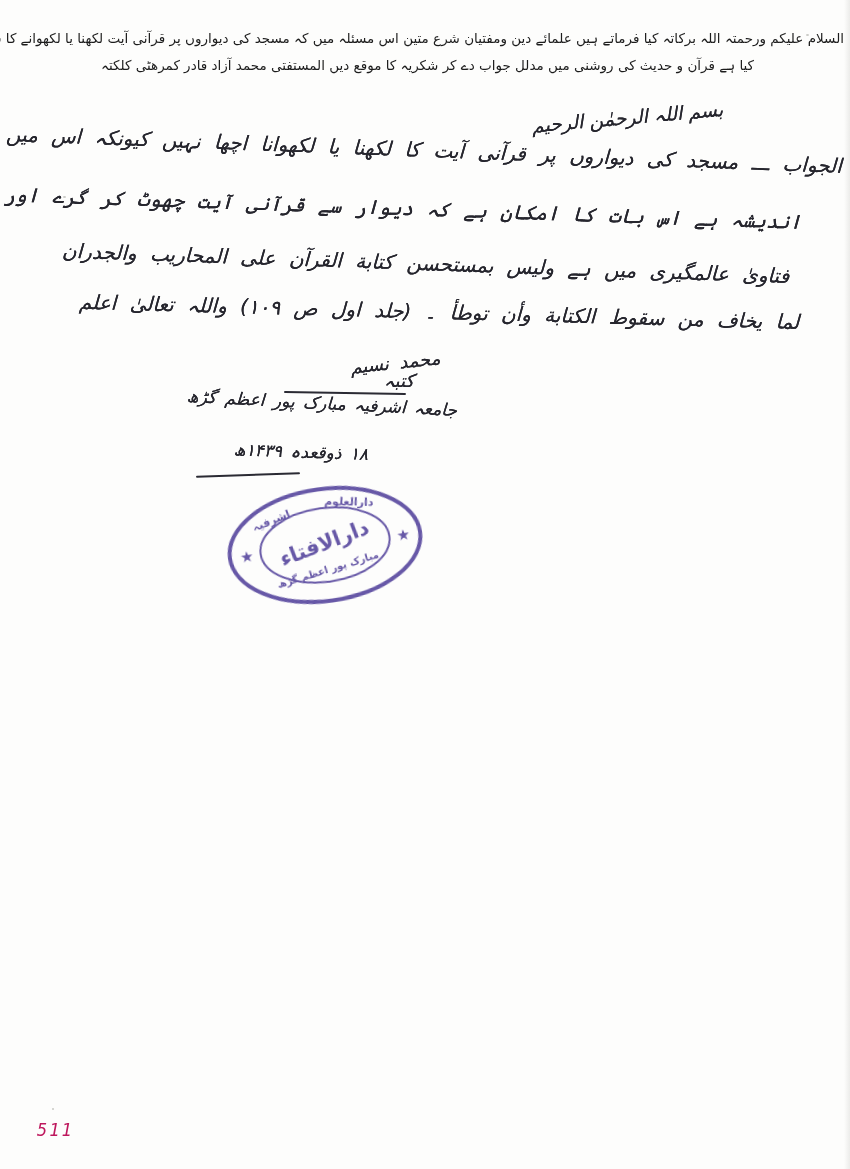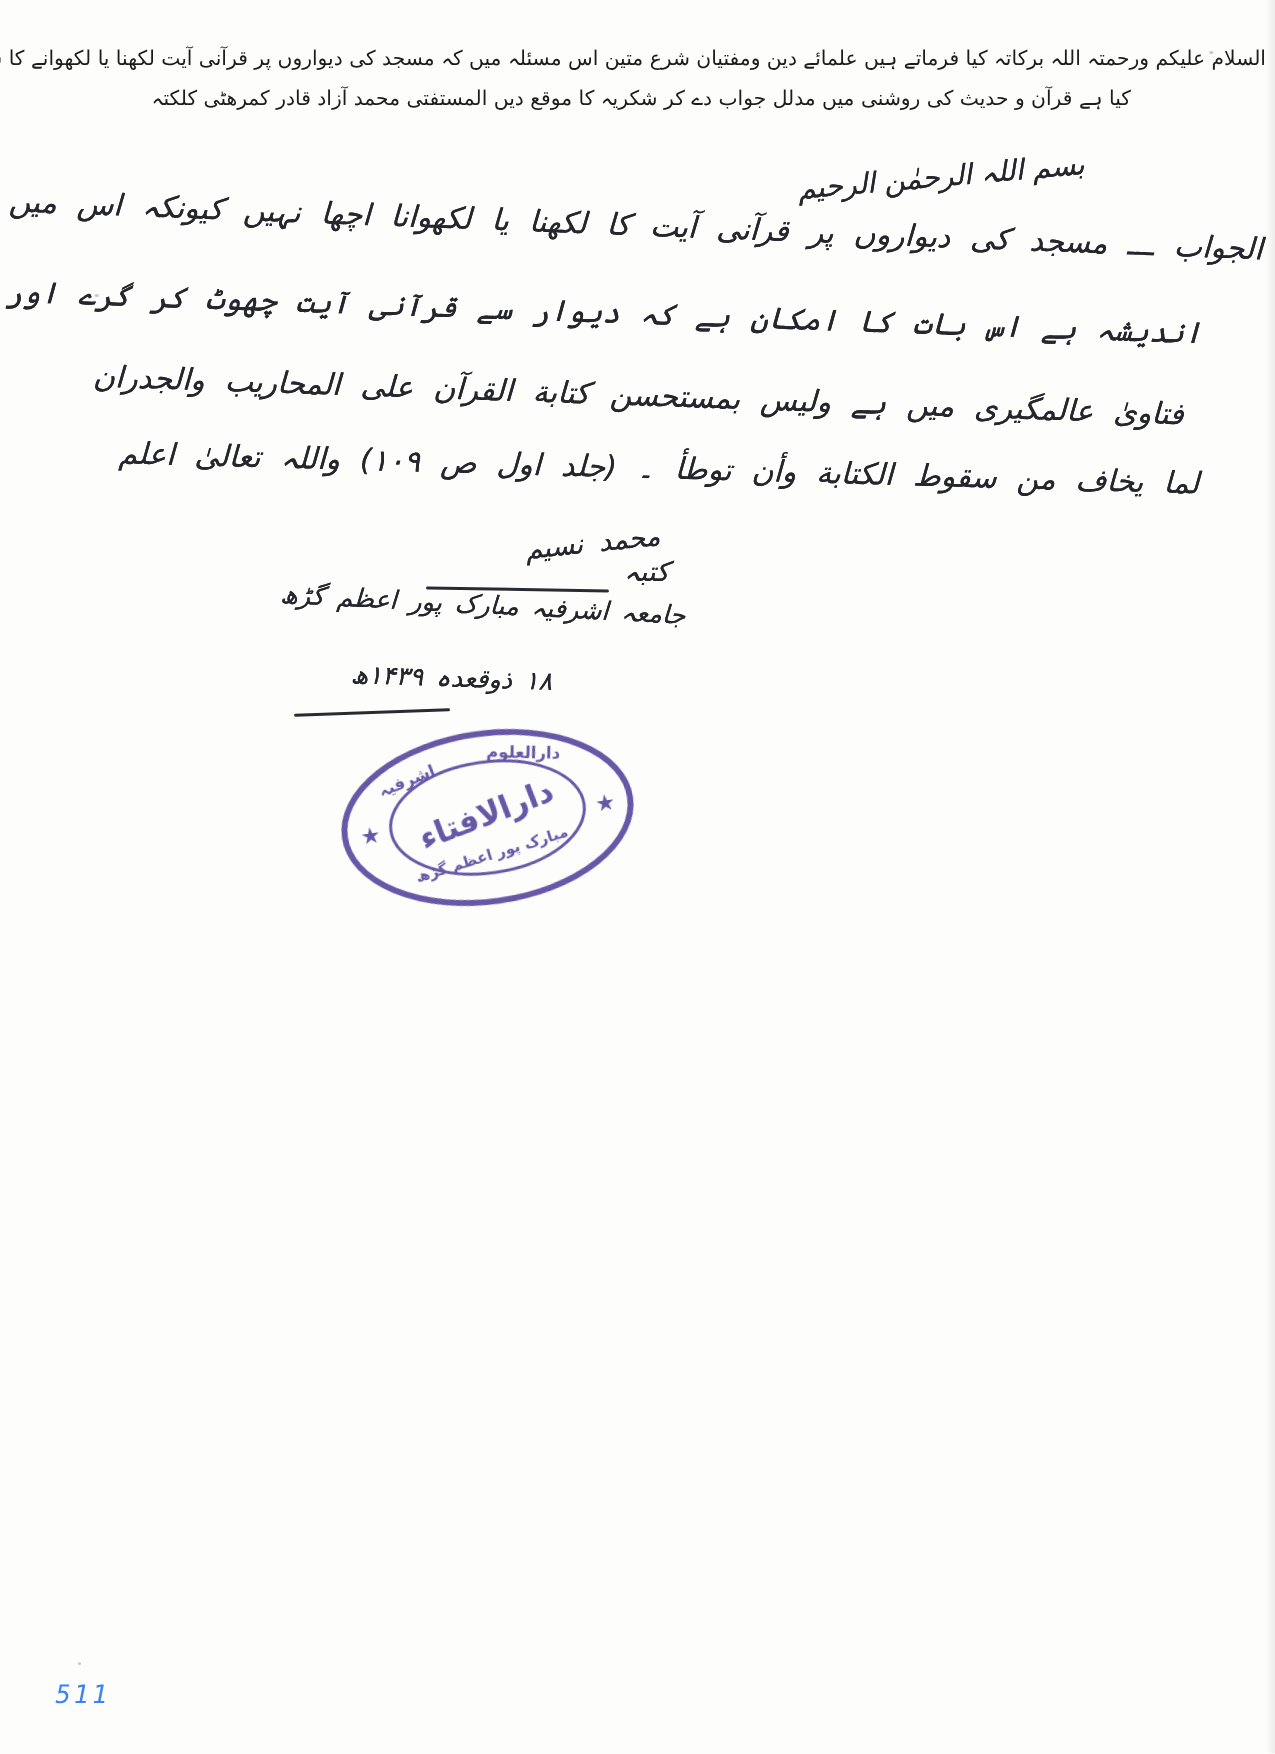--- a/index.html
+++ b/index.html
@@ -34,38 +34,38 @@
     border:1.6px solid #dedele;border-color:#dedddb;border-radius:50%;
     background:transparent;
   }
   .edge-shade{
     position:absolute;right:0;top:0;width:6px;height:1169px;
     background:linear-gradient(to left,#ececea,rgba(255,255,255,0));
   }
   .speck{position:absolute;background:#c9c9c5;border-radius:50%;}
   .pageno{
     font-family:"DejaVu Sans Mono",monospace;
-    font-size:17px;color:#3b82f6;letter-spacing:2px;font-style:italic;
+    font-size:17px;color:#be185d;letter-spacing:2px;font-style:italic;
   }
 </style>
 </head>
 <body>
 
 <div class="abs typed" style="top:30px;right:6px;">السلام علیکم ورحمتہ اللہ برکاتہ کیا فرماتے ہیں علمائے دین ومفتیان شرع متین اس مسئلہ میں کہ مسجد کی دیواروں پر قرآنی آیت لکھنا یا لکھوانے کا شرعی حکم</div>
 <div class="abs typed" style="top:57px;right:96px;margin-left:16px;">کیا ہے قرآن و حدیث کی روشنی میں مدلل جواب دے کر شکریہ کا موقع دیں المستفتی محمد آزاد قادر کمرھٹی کلکتہ</div>
 
 <div class="abs hand" style="top:98px;right:128px;font-size:19px;transform:rotate(-5deg);transform-origin:right top;">بسم اللہ الرحمٰن الرحیم</div>
 
 <div class="abs hand ink-lg" style="top:154px;right:8px;transform:rotate(2.2deg);transform-origin:right top;">الجواب ـــ مسجد کی دیواروں پر قرآنی آیت کا لکھنا یا لکھوانا اچھا نہیں کیونکہ اس میں بے حرمتی کا</div>
 <div class="abs hand ink-lg" style="top:210px;right:48px;transform:rotate(2deg);transform-origin:right top;">اندیشہ ہے اس بات کا امکان ہے کہ دیوار سے قرآنی آیت چھوٹ کر گرے اور پیروں کے نیچے پڑے ۔</div>
 <div class="abs hand ink-lg" style="top:264px;right:60px;transform:rotate(2deg);transform-origin:right top;">فتاویٰ عالمگیری میں ہے ولیس بمستحسن کتابة القرآن علی المحاریب والجدران</div>
 <div class="abs hand ink-lg" style="top:310px;right:50px;transform:rotate(1.6deg);transform-origin:right top;">لما یخاف من سقوط الکتابة وأن توطأ ۔ (جلد اول ص ۱۰۹) واللہ تعالیٰ اعلم</div>
 
 <div class="abs hand ink-md" style="top:352px;right:410px;transform:rotate(-6deg);">محمد نسیم</div>
-<div class="abs hand ink-md" style="top:370px;right:404px;">کتبہ</div>
+<div class="abs hand ink-md" style="top:370px;right:436px;">کتبہ</div>
 <div class="stroke" style="top:392px;left:284px;width:122px;transform:rotate(1deg);"></div>
 <div class="abs hand ink-sm" style="top:400px;right:392px;font-size:17px;transform:rotate(3deg);transform-origin:right top;">جامعہ اشرفیہ مبارک پور اعظم گڑھ</div>
 <div class="abs hand ink-sm" style="top:444px;right:482px;font-size:17px;transform:rotate(2deg);transform-origin:right top;">۱۸ ذوقعدہ ۱۴۳۹ھ</div>
 <div class="stroke" style="top:474px;left:196px;width:104px;transform:rotate(-2deg);"></div>
 
 <div class="stamp-wrap">
   <svg width="202" height="122" viewBox="0 0 202 122">
     <g fill="none" stroke="#5b4ba0">
       <ellipse cx="101" cy="61" rx="96" ry="56" stroke-width="4"></ellipse>
       <ellipse cx="101" cy="61" rx="65" ry="37" stroke-width="2"></ellipse>

